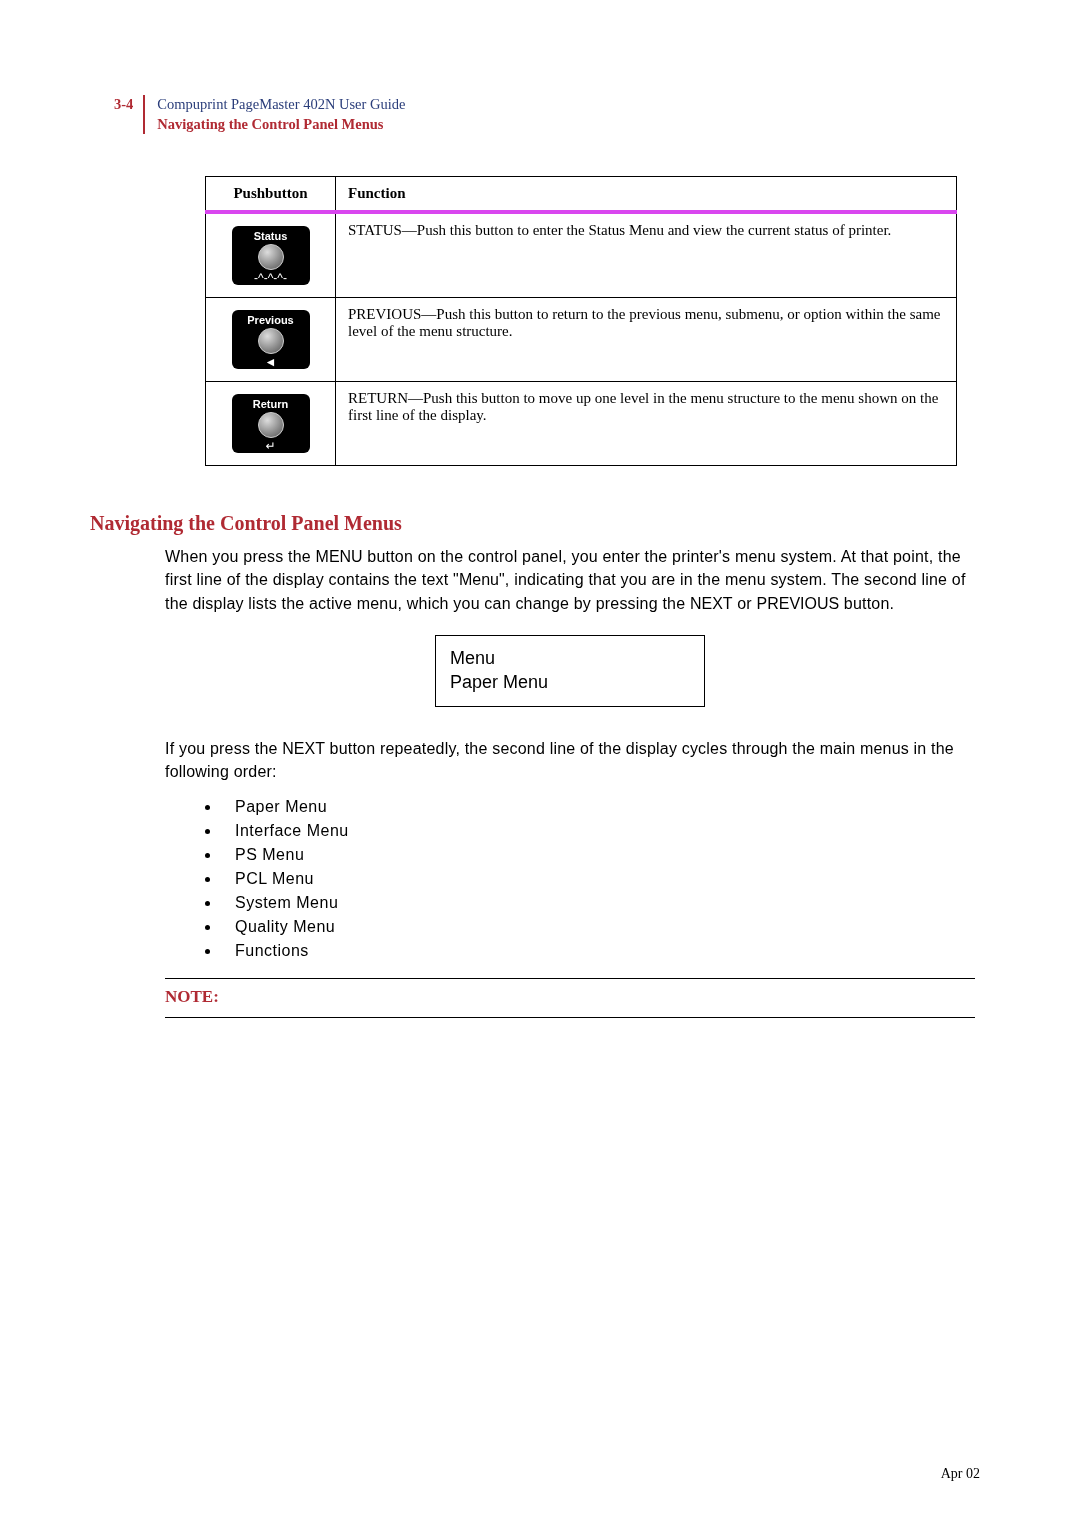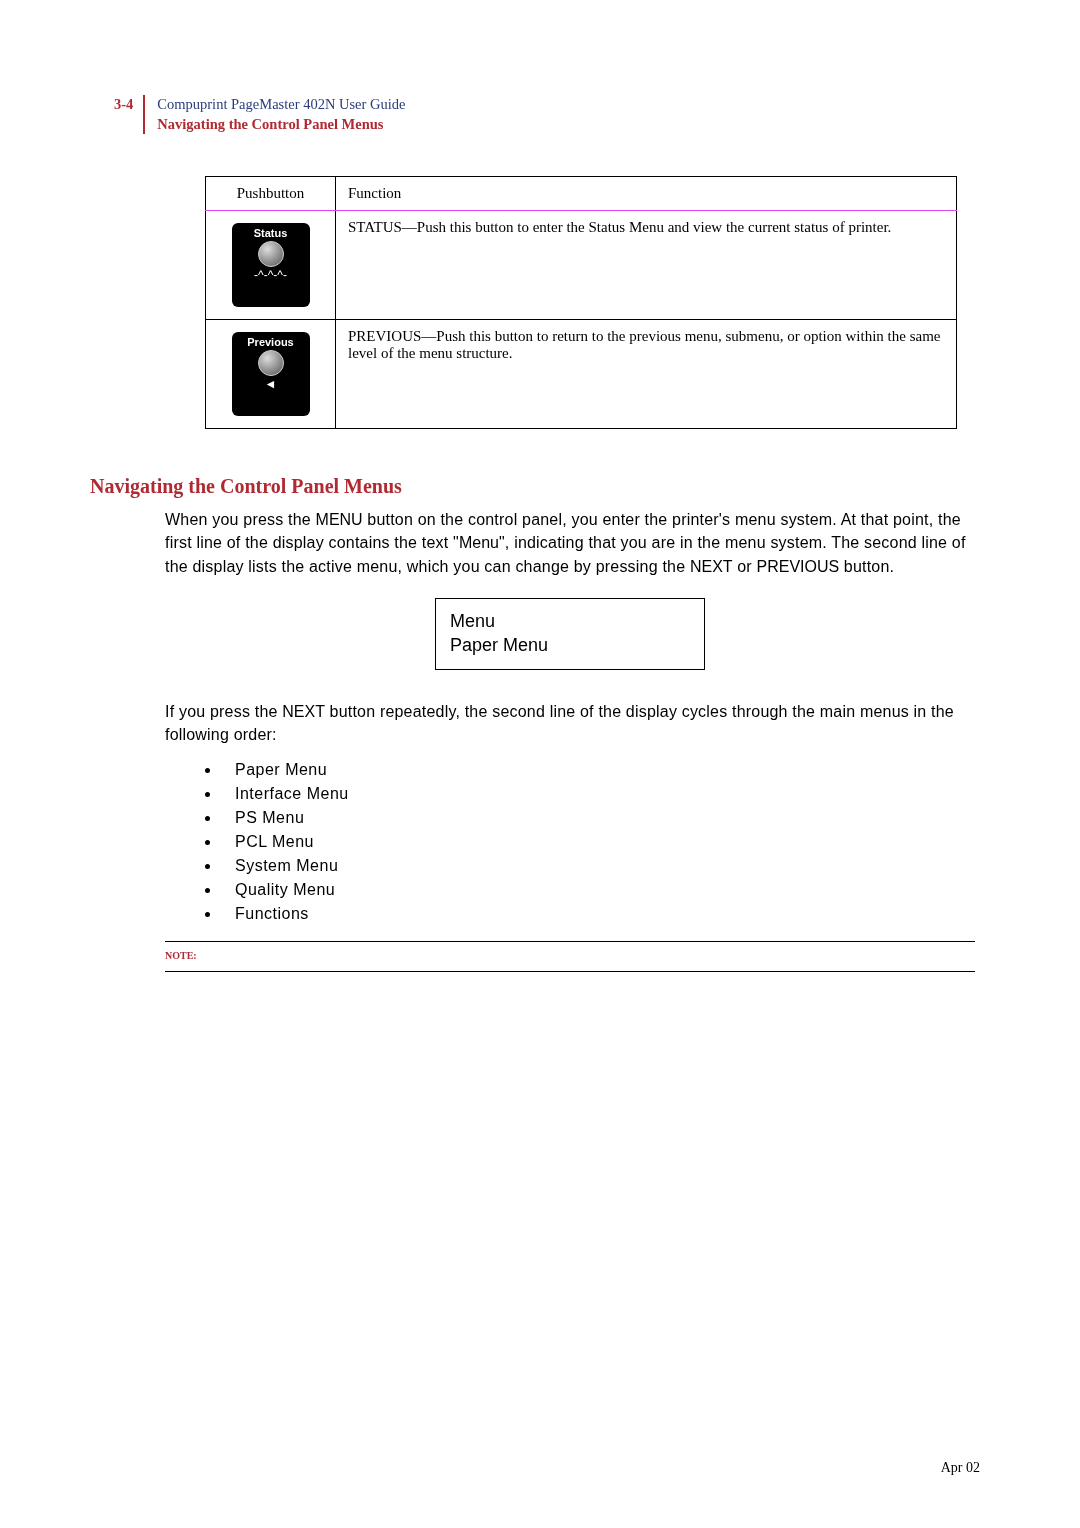--- a/index.html
+++ b/index.html
@@ -51,28 +51,28 @@
     padding: 8px 12px;
     text-align: left;
     vertical-align: top;
   }
   table.button-table th:first-child, table.button-table td:first-child {
     width: 130px;
     text-align: center;
     vertical-align: top;
   }
   table.button-table thead th {
-    font-weight: normal;
-    border-bottom: 1px solid #d946ef;
+    font-weight: bold;
+    border-bottom: 4px solid #d946ef;
   }
   .btn-box {
     background: #000;
     color: #fff;
     width: 78px;
-    height: 84px;
+    height: 59px;
     border-radius: 6px;
     margin: 4px auto;
     display: flex;
     flex-direction: column;
     align-items: center;
     justify-content: flex-start;
     padding-top: 4px;
     gap: 2px;
   }
   .btn-label {
@@ -130,30 +130,30 @@
   }
   ul.menu-list li {
     padding-left: 14px;
     margin-bottom: 6px;
     letter-spacing: 0.5px;
   }
   .note-block {
     border-top: 1px solid #000;
     border-bottom: 1px solid #000;
     padding: 8px 0 10px 0;
-    font-size: 10px;
+    font-size: 17px;
     display: flex;
     gap: 32px;
   }
   .note-label { color: #b02a33; font-weight: bold; white-space: nowrap; }
   .note-text { text-align: justify; line-height: 1.35; }
   .footer {
     position: absolute;
     right: 100px;
-    bottom: 52px;
+    bottom: 46px;
     font-size: 14px;
   }
 </style>
 </head>
 <body>
 
 <div class="page">
 
   <div class="header-block">
     <span class="page-num">3-4</span>
@@ -184,20 +184,30 @@
       </tr>
       <tr>
         <td>
           <div class="btn-box">
             <span class="btn-label">Previous</span>
             <span class="btn-circle"></span>
             <span class="btn-sub">◄</span>
           </div>
         </td>
         <td>PREVIOUS—Push this button to return to the previous menu, submenu, or option within the same level of the menu structure.</td>
+      </tr>
+      <tr>
+        <td>
+          <div class="btn-box">
+            <span class="btn-label">Return</span>
+            <span class="btn-circle"></span>
+            <span class="btn-sub">↵</span>
+          </div>
+        </td>
+        <td>RETURN—Push this button to move up one level in the menu structure to the menu shown on the first line of the display.</td>
       </tr>
     </tbody>
   </table>
 
   <div class="section-title">Navigating the Control Panel Menus</div>
 
   <div class="body-indent">
     <p class="body">
       <span>When you press the </span><span class="sans-term">MENU</span><span> button on the control panel, you enter the printer's menu system. At that point, the first line of the display contains the text "</span><span class="sans-term">Menu</span><span>", indicating that you are in the menu system. The second line of the display lists the active menu, which you can change by pressing the </span><span class="sans-term">NEXT</span><span> or </span><span class="sans-term">PREVIOUS</span><span> button.</span>
     </p>

